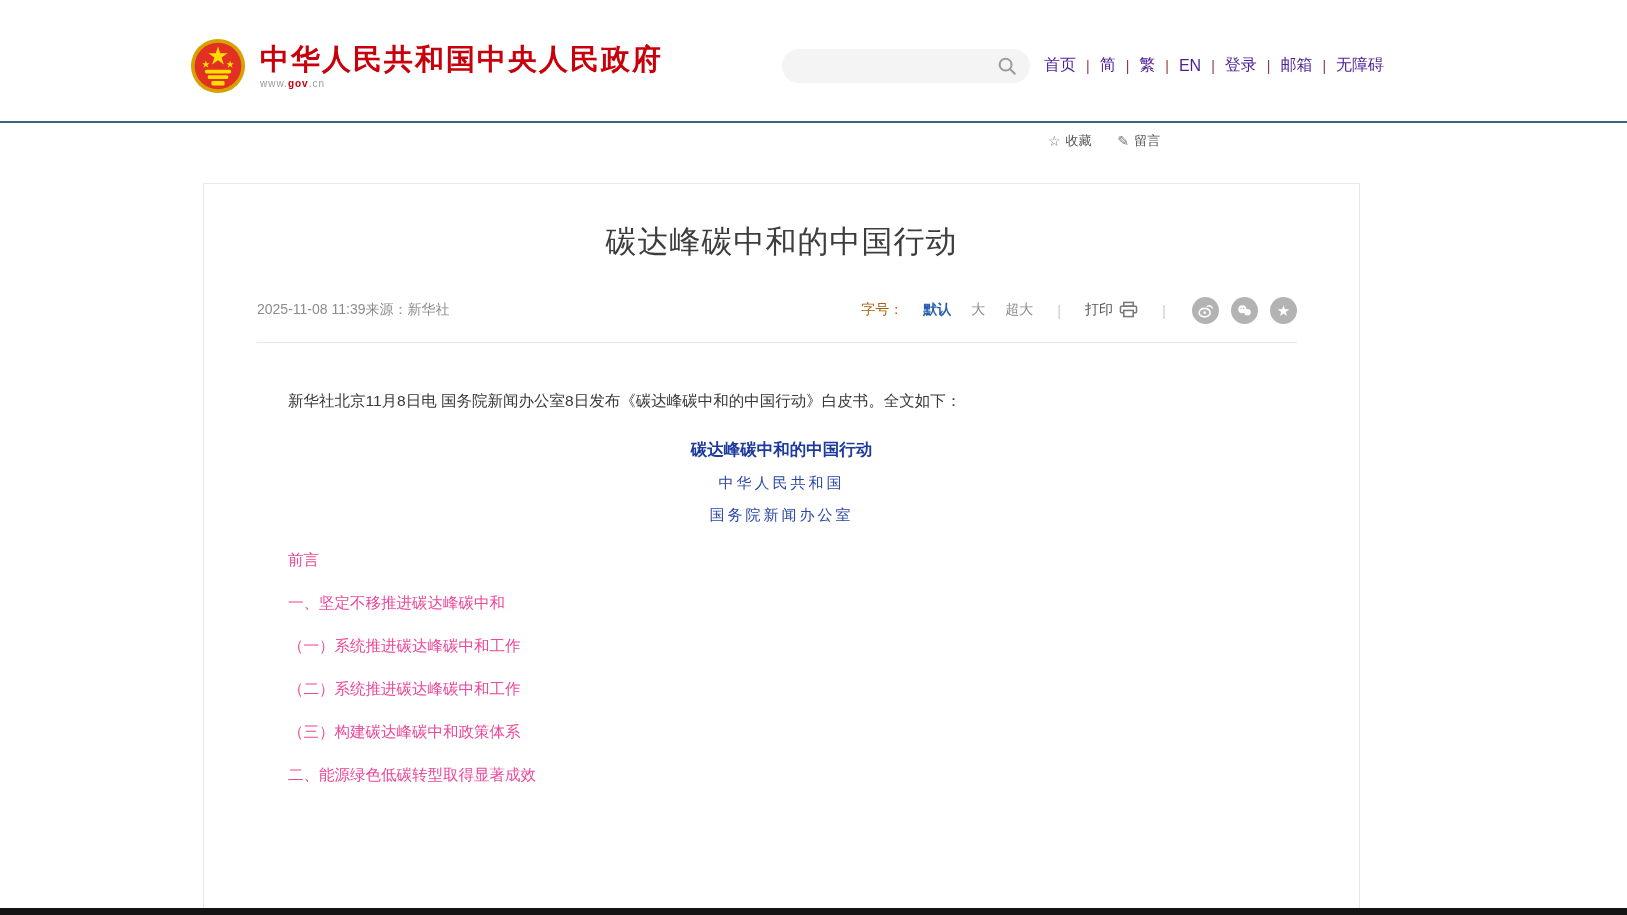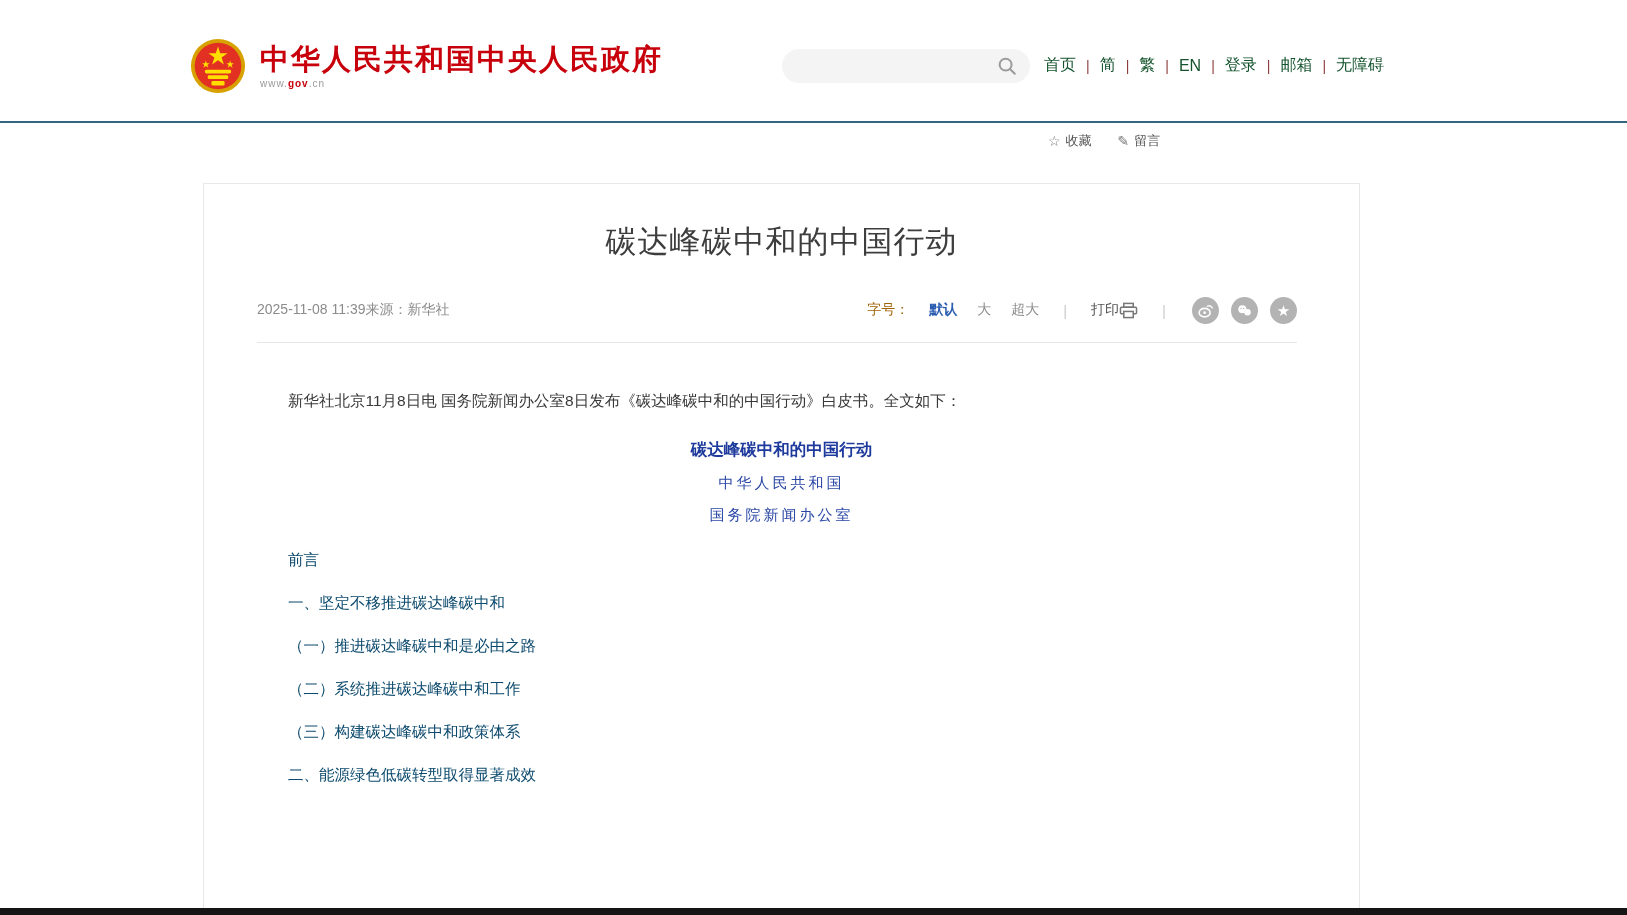--- a/index.html
+++ b/index.html
@@ -20,21 +20,21 @@
   .site-url .gov { color:#c7000b; font-weight:bold; }
 
   .search-box { position:absolute; left:782px; top:49px; width:248px; height:34px;
     background:#f4f4f5; border-radius:17px; display:flex; align-items:center; }
   .search-input { flex:1; height:100%; background:transparent; border:none; outline:none;
     padding:0 8px 0 18px; font-size:14px; color:#333; }
   .search-icon { width:22px; height:22px; margin-right:12px; cursor:pointer; }
 
   .top-nav { position:absolute; left:1044px; top:55px; display:flex; align-items:center;
     font-size:16px; color:#2b2b2b; white-space:nowrap; }
-  .top-nav a { color:#14532d; text-decoration:none; cursor:pointer; }
+  .top-nav a { color:#4c1d95; text-decoration:none; cursor:pointer; }
   .top-nav .sep { color:#8e3d3d; margin:0 10px; font-size:14px; }
 
   .header-rule { position:absolute; top:121px; left:0; width:100%; height:2px; background:#35647e; }
 
   
   .utility { position:absolute; top:132px; left:1048px; display:flex; gap:26px;
     font-size:13px; color:#555; align-items:center; }
   .util-item { display:flex; align-items:center; gap:5px; cursor:pointer; }
   .util-icon { font-size:14px; color:#777; }
 
@@ -46,36 +46,36 @@
     color:#3d3d3d; letter-spacing:1px; }
 
   .meta { position:absolute; top:112px; left:53px; right:62px; height:28px;
     display:flex; justify-content:space-between; align-items:center; font-size:14px; color:#8c8c8c; }
   .meta-left { display:flex; }
   .meta-right { display:flex; align-items:center; gap:10px; color:#666; }
   .fs-label { color:#a16207; }
   .fs-option { color:#8c8c8c; cursor:pointer; text-decoration:none;margin-left:10px; }
   .fs-option.active { color:#2a5db0; font-weight:bold; }
   .vsep { color:#ccc; margin:0 14px; font-size:15px; }
-  .print-link { display:flex; align-items:center; color:#555; cursor:pointer; text-decoration:none; }
+  .print-link { display:flex; gap:6px; color:#555; cursor:pointer; text-decoration:none; }
   .printer-icon { width:19px; height:17px; }
   .circle-icon { width:27px; height:27px; border-radius:50%; background:#b3b3b3;
     display:flex; align-items:center; justify-content:center; cursor:pointer; margin-left:2px; }
   .circle-icon svg { width:17px; height:17px; }
   .circle-icon .star-glyph { color:#fff; font-size:15px; line-height:1; }
 
   .meta-rule { position:absolute; top:158px; left:53px; right:62px; border-top:1px solid #e6e6e6; }
 
   .article-body { position:absolute; top:158px; left:53px; right:53px; font-size:15.5px; color:#383838; }
   .lead { margin-top:47px; text-indent:2em; line-height:24px; }
   .doc-title { margin-top:26px; text-align:center; font-weight:bold; font-size:16.5px; color:#1e3a9c; }
   .doc-sub { margin-top:13px; text-align:center; font-size:15px; color:#2a47a5;
     font-family:"Liberation Serif","DejaVu Serif",serif; letter-spacing:3px; }
   .toc-heading { margin-top:28px; padding-left:2em; font-weight:bold; font-size:16px; color:#333; }
-  .toc-item { margin-top:27px; padding-left:2em; line-height:16px; color:#0c4a6e; }
+  .toc-item { margin-top:27px; padding-left:2em; line-height:16px; color:#ec4899; }
 
   .bottom-bar { position:absolute; bottom:0; left:0; width:100%; height:7px; background:#151515; }
 </style>
 </head>
 <body>
 
 <div class="page">
 
   <header class="site-header">
 
@@ -181,21 +181,21 @@
 
     <div class="meta-rule"></div>
 
     <article class="article-body">
       <p class="lead">新华社北京11月8日电 国务院新闻办公室8日发布《碳达峰碳中和的中国行动》白皮书。全文如下：</p>
       <p class="doc-title">碳达峰碳中和的中国行动</p>
       <p class="doc-sub">中华人民共和国</p>
       <p class="doc-sub">国务院新闻办公室</p>
       <p class="toc-item">前言</p>
       <p class="toc-item">一、坚定不移推进碳达峰碳中和</p>
-      <p class="toc-item">（一）推进碳达峰碳中和是必由之路</p>
+      <p class="toc-item">（一）系统推进碳达峰碳中和工作</p>
       <p class="toc-item">（二）系统推进碳达峰碳中和工作</p>
       <p class="toc-item">（三）构建碳达峰碳中和政策体系</p>
       <p class="toc-item">二、能源绿色低碳转型取得显著成效</p>
     </article>
   </main>
 
   <div class="bottom-bar"></div>
 </div>
 
 </body></html>

